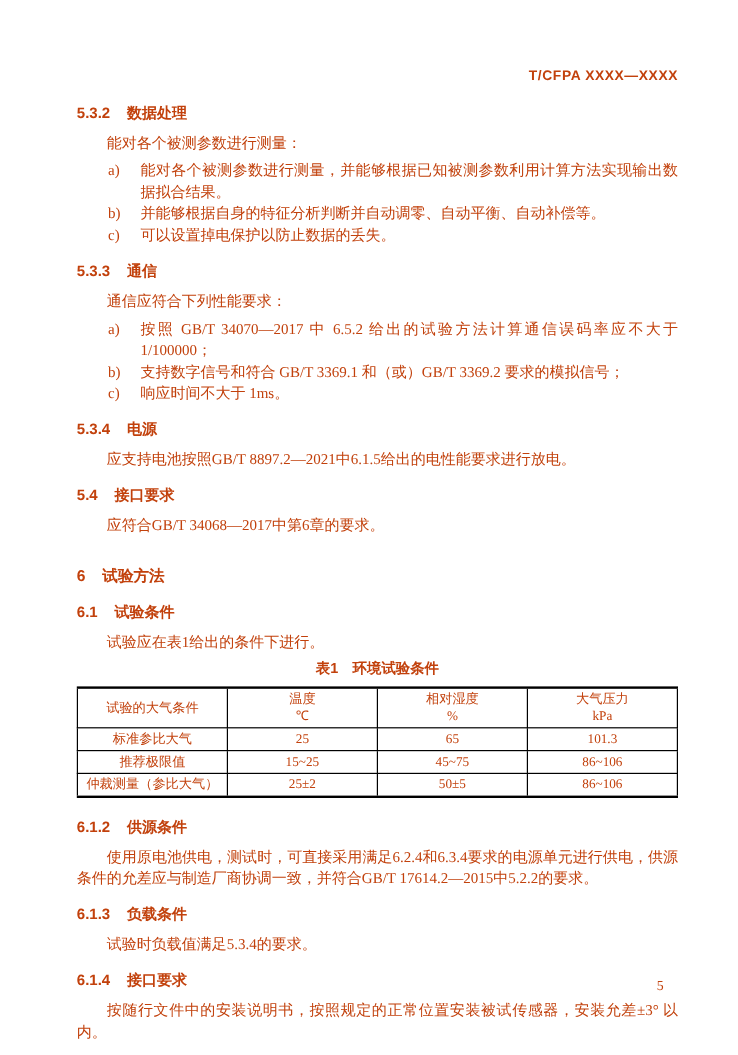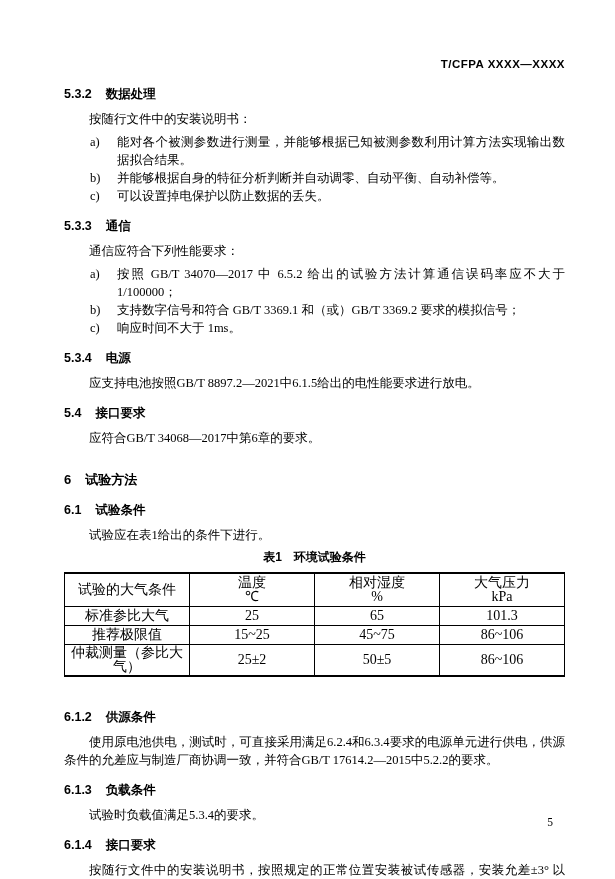--- a/index.html
+++ b/index.html
@@ -1,20 +1,20 @@
 <!DOCTYPE html>
 <html><head>
 <meta charset="utf-8">
 <style>
   html,body { margin:0; padding:0; background:#ffffff; }
   .page {
     position:relative;
     width:615px; height:879px;
     background:#ffffff;
-    color:#000000;
+    color:#c2410c;
     overflow:hidden;
     font-family:"Liberation Serif", serif;
   }
   .content { padding:58px 50px 0 64px; }
 
   .doc-code {
     text-align:right;
     font:bold 11.5px "Liberation Sans", sans-serif;
     letter-spacing:0.5px;
     margin-bottom:16px;
@@ -51,21 +51,21 @@
   .tbl-caption {
     text-align:center;
     font:bold 12px "Liberation Sans", sans-serif;
     margin:0 0 6px;
   }
   .tbl-caption .cap-label { margin-right:12px; }
 
   table.env {
     width:100%;
     border-collapse:collapse;
-    font-size:14px;
+    font-size:11px;
     table-layout:fixed;
   }
   table.env th, table.env td {
     border:1px solid #000;
     text-align:center;
     vertical-align:middle;
     padding:1px 2px;
     font-weight:normal;
     line-height:14px;
   }
@@ -86,21 +86,21 @@
 <body>
 
 <div class="page">
   <div class="content">
 
     <div class="doc-code">T/CFPA XXXX—XXXX</div>
 
     <div class="h3">
       <span class="hnum">5.3.2</span><span class="htitle">数据处理</span>
     </div>
-    <p class="para">按随行文件中的安装说明书：</p>
+    <p class="para">能对各个被测参数进行测量：</p>
     <div class="li">
       <span class="marker">a)</span>
       <span class="litext">能对各个被测参数进行测量，并能够根据已知被测参数利用计算方法实现输出数据拟合结果。</span>
     </div>
     <div class="li">
       <span class="marker">b)</span>
       <span class="litext">并能够根据自身的特征分析判断并自动调零、自动平衡、自动补偿等。</span>
     </div>
     <div class="li">
       <span class="marker">c)</span>
@@ -171,21 +171,21 @@
         </tr>
         <tr>
           <td>仲裁测量（参比大气）</td>
           <td>25±2</td>
           <td>50±5</td>
           <td>86~106</td>
         </tr>
       </tbody>
     </table>
 
-    <div class="h3" style="margin-top:32px">
+    <div class="h3" style="margin-top:16px">
       <span class="hnum">6.1.2</span><span class="htitle">供源条件</span>
     </div>
     <p class="para">使用原电池供电，测试时，可直接采用满足6.2.4和6.3.4要求的电源单元进行供电，供源条件的允差应与制造厂商协调一致，并符合GB/T 17614.2—2015中5.2.2的要求。</p>
 
     <div class="h3">
       <span class="hnum">6.1.3</span><span class="htitle">负载条件</span>
     </div>
     <p class="para">试验时负载值满足5.3.4的要求。</p>
 
     <div class="h3">

